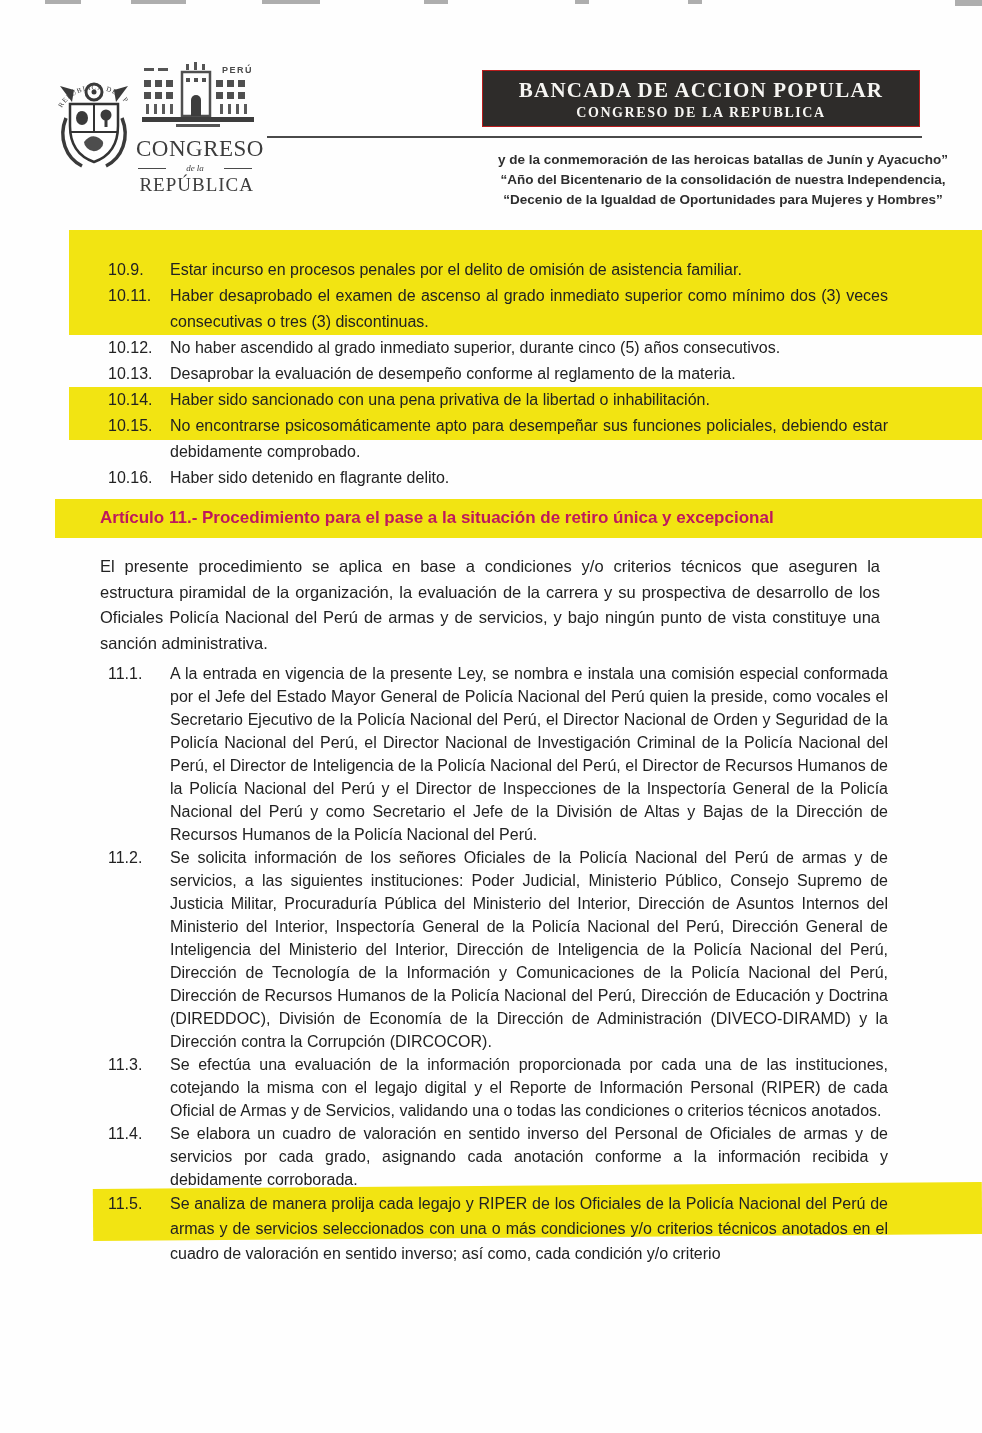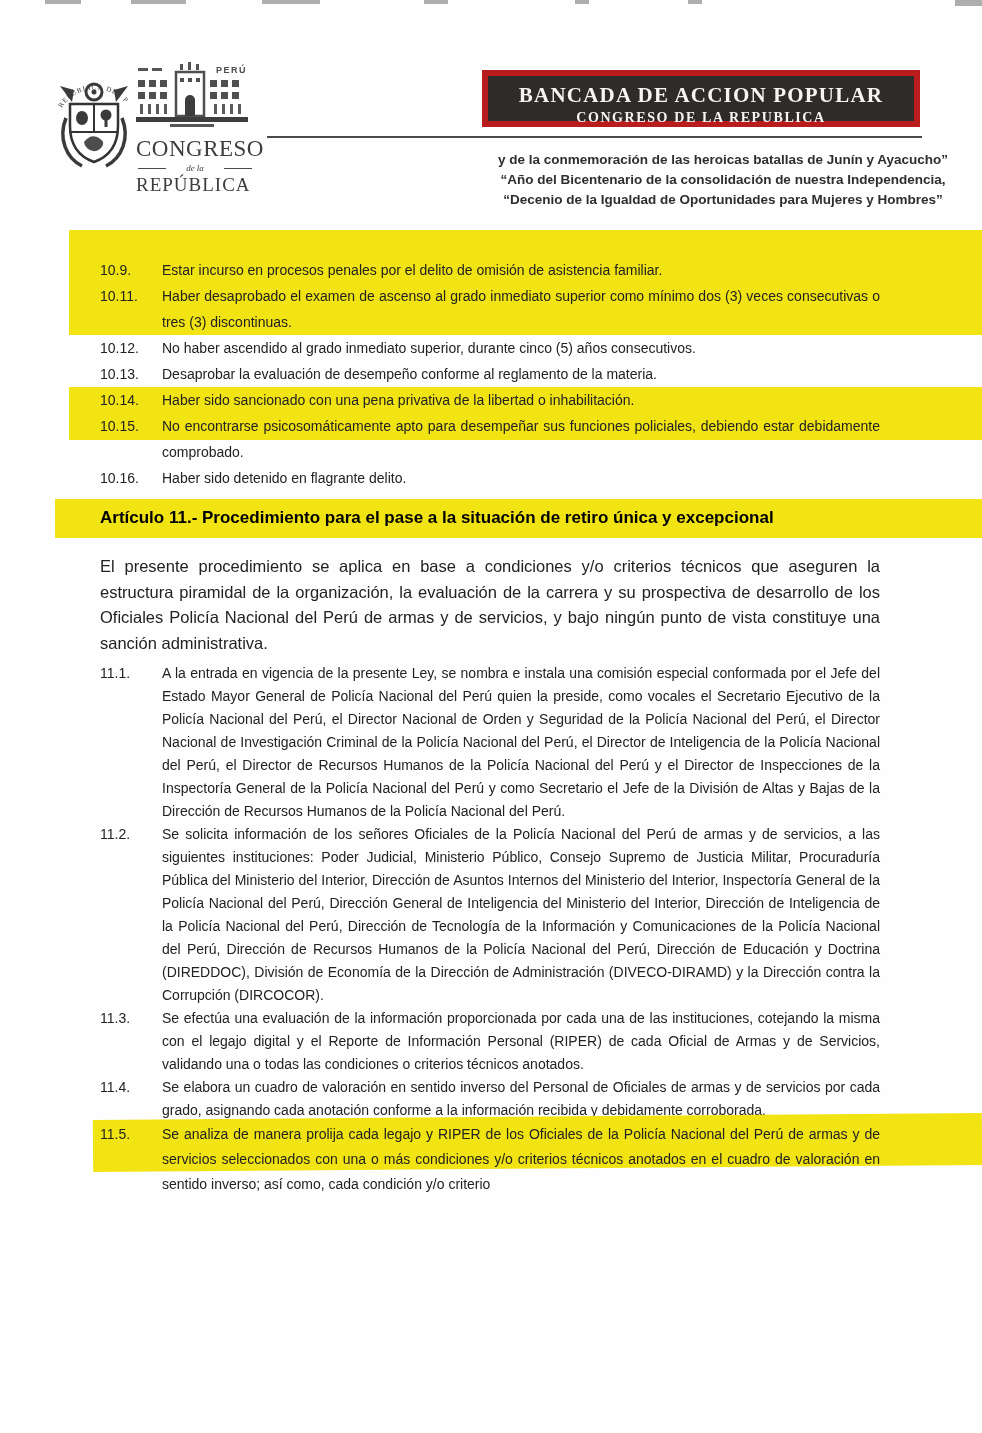--- a/index.html
+++ b/index.html
@@ -11,63 +11,63 @@
 
   
   .artifact { position:absolute; top:0; height:4px; background:#4d4d4d; opacity:.45; }
   .a1{left:45px;width:36px;} .a2{left:131px;width:55px;} .a3{left:262px;width:58px;}
   .a4{left:424px;width:24px;} .a5{left:575px;width:14px;} .a6{left:688px;width:14px;}
   .a7{left:955px;width:27px;height:6px;}
 
   
   .header { position:relative; height:230px; }
   .coat { position:absolute; left:52px; top:60px; }
-  .bldg-block { position:absolute; left:136px; top:62px; width:118px; text-align:left; color:#3d3d3d; }
+  .bldg-block { position:absolute; left:136px; top:62px; width:118px; text-align:right; color:#3d3d3d; }
   .congreso { font-family:"Liberation Serif", serif; font-size:23px; letter-spacing:.5px; margin-top:2px; }
   .dela-row { display:flex; align-items:center; gap:20px; margin:1px 2px; }
   .dela-row .rule { flex:1; height:1px; background:#4a4a4a; }
   .dela { font-family:"Liberation Serif", serif; font-style:italic; font-size:9px; }
   .republica { font-family:"Liberation Serif", serif; font-size:19px; letter-spacing:1px; }
 
   .banner {
     position:absolute; left:482px; top:70px; width:438px; height:57px;
-    background:#2e2c2a; border:6px solid #b91c1c; box-sizing:border-box;
+    background:#2e2c2a; border:1px solid #b91c1c; box-sizing:border-box;
     color:#f6f5f2; text-align:center; font-family:"Liberation Serif", serif;
   }
   .banner-title { margin-top:7px; font-size:21px; font-weight:bold; letter-spacing:1.2px; }
   .banner-sub { font-size:14px; font-weight:bold; letter-spacing:1.6px; margin-top:2px; }
 
   .header-rule { position:absolute; left:267px; top:136px; width:655px; height:2px; background:#4a4a4a; }
 
   .mottos {
     position:absolute; left:497px; top:150px; width:452px; text-align:center;
     font-size:13.5px; font-weight:bold; color:#2e2e2e; line-height:20px;
   }
 
   
   .hl-spacer { margin-left:69px; height:27px; background:#f2e412; }
-  .item { margin-left:69px; display:flex; padding-left:31px; font-size:14px; line-height:26px; }
+  .item { margin-left:69px; display:flex; padding-left:39px; font-size:16px; line-height:26px; }
   .item .num { width:62px; flex-shrink:0; }
   .item .txt { width:718px; text-align:justify; }
   .item.hl-full { background:#f2e412; }
   .item.hl-first {
     background-image:linear-gradient(#f2e412,#f2e412);
     background-size:100% 27px; background-repeat:no-repeat; background-position:0 0;
   }
   #list11 .item { line-height:23px; }
   #list11 .item.last { line-height:25px; }
   .item.hl-tilt2 { position:relative; z-index:0; }
   .item.hl-tilt2::before {
     content:""; position:absolute; left:24px; right:0; top:-2px; height:52px;
     background:#f2e412; transform:rotate(-0.45deg); transform-origin:left center; z-index:-1;
   }
 
   .article-bar {
     margin:8px 0 0 55px; background:#f2e412;
-    padding:9px 10px 10px 45px; font-weight:bold; font-size:17px; color:#000000;
+    padding:9px 10px 10px 45px; font-weight:bold; font-size:17px; color:#be185d;
   }
   .intro {
     margin:16px 0 0 100px; width:780px; text-align:justify;
     font-size:16.5px; line-height:25.5px;
   }
   #list11 { margin-top:6px; }
 </style>
 </head>
 <body>
 

